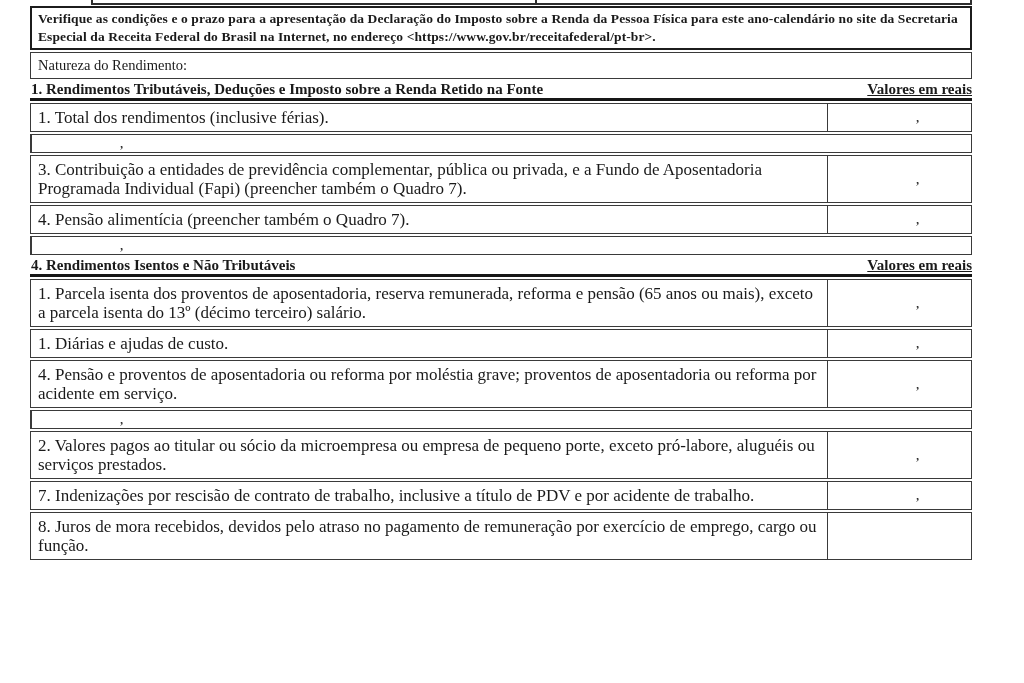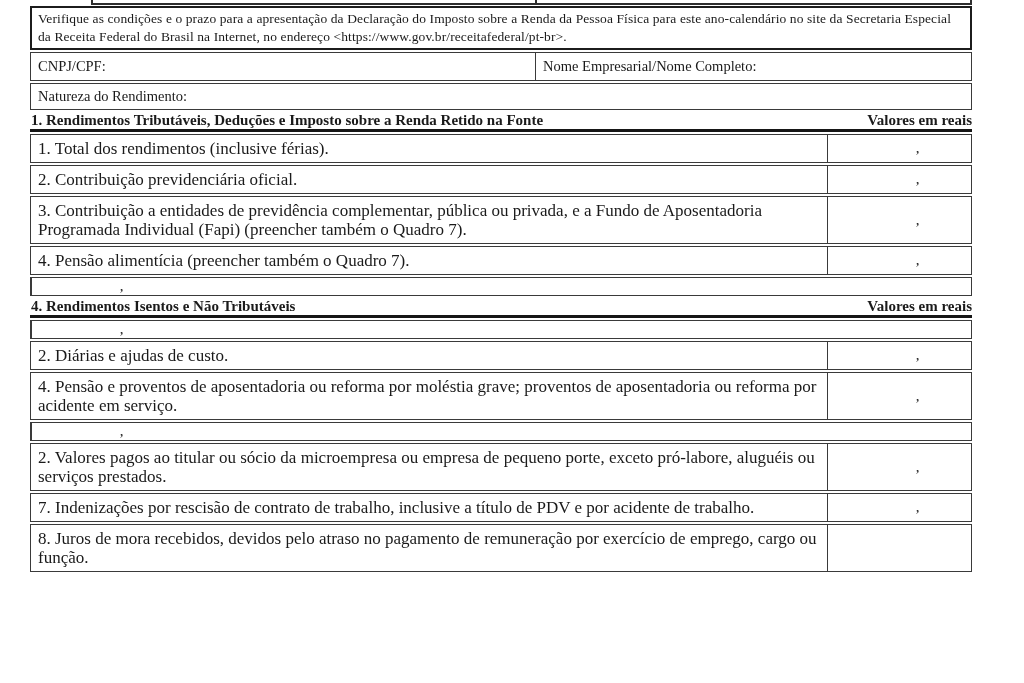--- a/index.html
+++ b/index.html
@@ -10,28 +10,28 @@
   }
   .page{padding:0 52px 0 30px;width:942px;}
   
   .top-sliver{
     margin-left:61px;height:3px;position:relative;
     border-left:2px solid #2e2e2e;border-right:2px solid #2e2e2e;border-bottom:2px solid #2e2e2e;
   }
   .top-sliver .tick{position:absolute;left:442px;top:0;width:2px;height:3px;background:#2e2e2e;}
   .notice{
     margin-top:1px;border:2px solid #1c1c1c;padding:2px 6px 3px 6px;
-    font-weight:400;font-size:13.5px;line-height:17.5px;letter-spacing:.1px;
+    font-weight:700;font-size:13.5px;line-height:17.5px;letter-spacing:.1px;
   }
   .sec-header{
     display:flex;justify-content:space-between;align-items:flex-end;
     font-weight:700;font-size:15px;line-height:15px;
     padding:3px 0 1px 1px;border-bottom:3px solid #161616;
   }
-  .sec-header .values-label{font-weight:700;}
+  .sec-header .values-label{font-weight:700;text-decoration:underline;}
   .row{
     display:flex;margin-top:2px;border:1.5px solid #3a3a3a;background:#fff;
   }
   .cell{padding:4px 8px 4px 7px;font-size:14.5px;line-height:19px;}
   .cell-left{width:489px;border-right:1.5px solid #3a3a3a;flex:none;}
   .cell-right{flex:1;}
   .cell-full{flex:1;}
   .row-line .label-cell{flex:1;padding:4px 8px 4px 7px;font-size:17px;line-height:19px;}
   .value-cell{
     width:107px;flex:none;border-left:1.5px solid #3a3a3a;
@@ -46,73 +46,63 @@
 <div class="page">
 
   <div class="top-sliver">
     <span class="tick"></span>
   </div>
 
   <div class="notice">
     <span>Verifique as condições e o prazo para a apresentação da Declaração do Imposto sobre a Renda da Pessoa Física para este ano-calendário no site da Secretaria Especial da Receita Federal do Brasil na Internet, no endereço &lt;https://www.gov.br/receitafederal/pt-br&gt;.</span>
   </div>
 
-  <div class="row">
-    <div class="cell cell-left">
-      <span>CNPJ/CPF:</span>
-      <span></span>
-    </div>
-    <div class="cell cell-right">
-      <span>Nome Empresarial/Nome Completo:</span>
-      <span></span>
-    </div>
-  </div>
 
   <div class="row nature">
     <div class="cell cell-full">
       <span>Natureza do Rendimento:</span>
       <span></span>
     </div>
   </div>
 
   <div class="sec-header">
     <span>1. Rendimentos Tributáveis, Deduções e Imposto sobre a Renda Retido na Fonte</span>
     <span class="values-label">Valores em reais</span>
   </div>
 
   <div class="row row-line">
     <div class="label-cell">1. Total dos rendimentos (inclusive férias).</div>
     <div class="value-cell">,</div>
   </div>
   <div class="row row-line">
-    <div class="label-cell">2. Contribuição previdenciária oficial.</div>
     <div class="value-cell">,</div>
   </div>
   <div class="row row-line">
     <div class="label-cell">3. Contribuição a entidades de previdência complementar, pública ou privada, e a Fundo de Aposentadoria Programada Individual (Fapi) (preencher também o Quadro 7).</div>
     <div class="value-cell">,</div>
   </div>
   <div class="row row-line">
     <div class="label-cell">4. Pensão alimentícia (preencher também o Quadro 7).</div>
     <div class="value-cell">,</div>
   </div>
   <div class="row row-line">
     <div class="value-cell">,</div>
   </div>
 
   <div class="sec-header">
     <span>4. Rendimentos Isentos e Não Tributáveis</span>
     <span class="values-label">Valores em reais</span>
   </div>
 
   <div class="row row-line">
+    <div class="label-cell">1. Parcela isenta dos proventos de aposentadoria, reserva remunerada, reforma e pensão (65 anos ou mais), exceto a parcela isenta do 13º (décimo terceiro) salário.</div>
     <div class="value-cell">,</div>
   </div>
   <div class="row row-line">
-    <div class="label-cell">2. Diárias e ajudas de custo.</div>
+    <div class="label-cell">1. Diárias e ajudas de custo.</div>
     <div class="value-cell">,</div>
   </div>
   <div class="row row-line">
     <div class="label-cell">4. Pensão e proventos de aposentadoria ou reforma por moléstia grave; proventos de aposentadoria ou reforma por acidente em serviço.</div>
     <div class="value-cell">,</div>
   </div>
   <div class="row row-line">
     <div class="value-cell">,</div>
   </div>
   <div class="row row-line">

